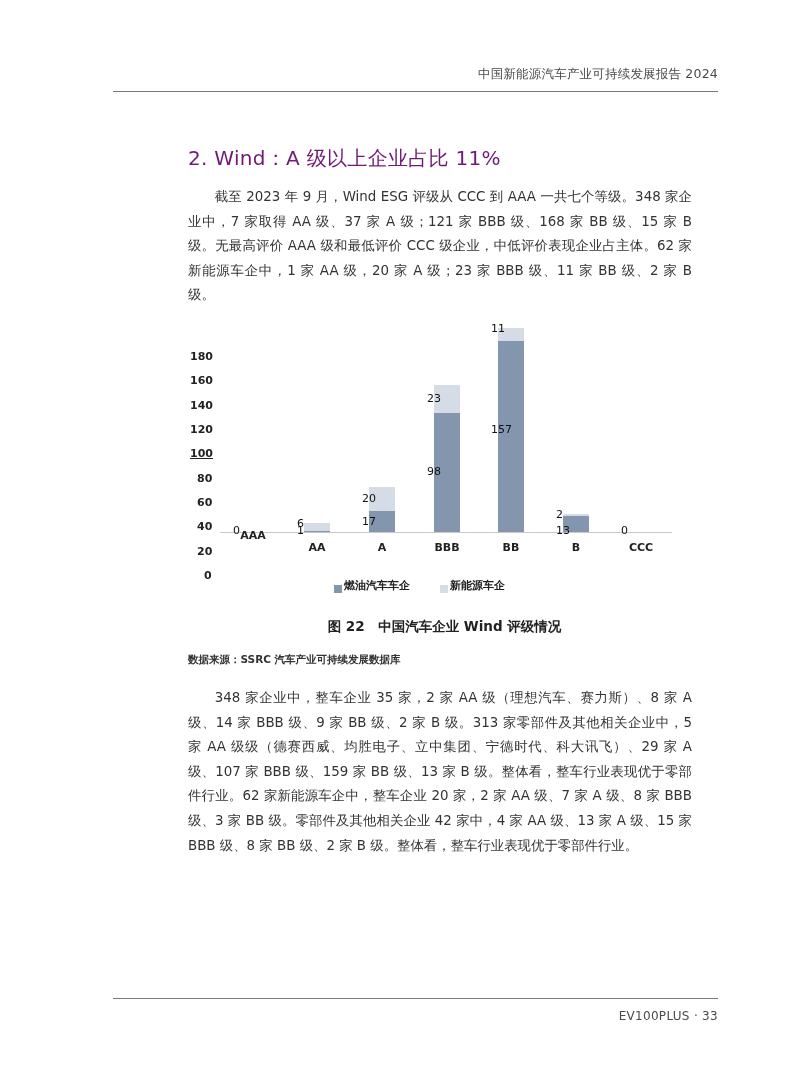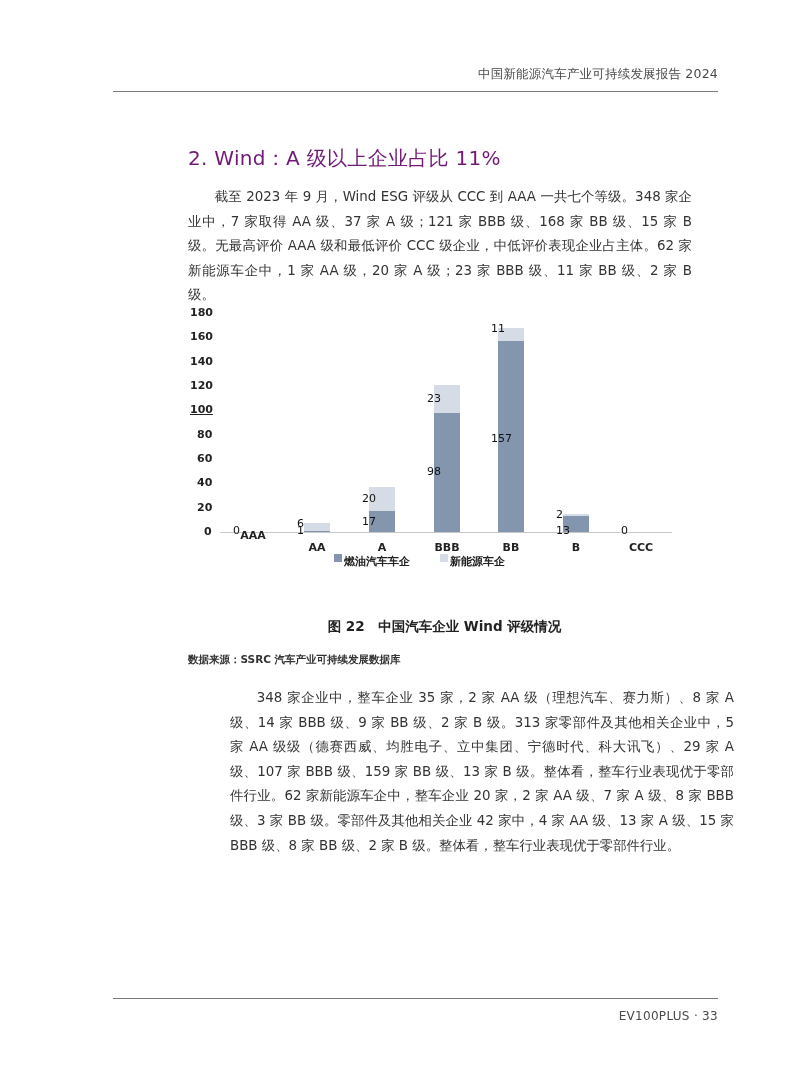--- a/index.html
+++ b/index.html
@@ -4,29 +4,29 @@
 <style>
   html, body { margin:0; padding:0; background:#ffffff; }
   body { width:793px; height:1077px; position:relative; overflow:hidden;
          font-family:"DejaVu Sans","Liberation Sans",sans-serif; color:#333; }
   .header-title { position:absolute; right:75px; top:66px; font-size:12.5px; color:#4a4a4a; letter-spacing:0.2px; }
   .header-rule { position:absolute; left:113px; top:91px; width:605px; height:1px; background:#7a7a7a; }
   .section-title { position:absolute; left:188px; top:145px; font-size:20px; color:#701a75; letter-spacing:0.3px; }
   .para { position:absolute; left:188px; width:504px; font-size:13.4px; line-height:24.6px; color:#333; text-align:justify; }
   .para p { margin:0; text-indent:2em; }
   .para1 { top:185px; }
-  .para2 { top:686px;margin-left:42px; }
+  .para2 { top:686px; }
 
   .chart { position:absolute; left:180px; top:300px; width:510px; height:300px; }
-  .ytick { position:absolute; font-size:11px; font-weight:bold; color:#222; width:30px; text-align:left; }
+  .ytick { position:absolute; font-size:11px; font-weight:bold; color:#222; width:30px; text-align:left;margin-top:44px; }
   .axis-line { position:absolute; height:1px; background:#c8c8c8; }
   .bar-seg { position:absolute; }
   .bar-label { position:absolute; font-size:11px; color:#111; width:40px; }
   .xtick { position:absolute; font-size:11px; font-weight:bold; color:#222; width:50px; text-align:center; }
-  .legend { position:absolute; top:554px; font-size:11px; font-weight:bold; color:#222; display:flex; align-items:flex-start; }
+  .legend { position:absolute; top:578px; font-size:11px; font-weight:bold; color:#222; display:flex; align-items:flex-end; }
   .legend .swatch { width:8px; height:8px; display:inline-block; margin-right:2px; }
 
   .fig-caption { position:absolute; left:0; width:793px; top:618px; text-align:center; font-size:13.5px; font-weight:bold; color:#222;margin-left:48px; }
   .source { position:absolute; left:188px; top:653px; font-size:10.5px; font-weight:bold; color:#333; }
 
   .footer-rule { position:absolute; left:113px; top:998px; width:605px; height:1px; background:#7a7a7a; }
   .footer-text { position:absolute; right:75px; top:1009px; font-size:12px; color:#4a4a4a; letter-spacing:0.3px; }
 </style>
 </head>
 <body>
@@ -63,21 +63,21 @@
       <div class="bar-seg" style="left: 189px; top: 211.317px; width: 26px; height: 20.6833px; background: rgb(132, 150, 174);"></div>
       <div class="bar-seg" style="left: 189px; top: 186.983px; width: 26px; height: 24.3333px; background: rgb(214, 220, 229);"></div>
       <div class="bar-label" style="left: 182px; top: 214.658px;">17</div>
       <div class="bar-label" style="left: 182px; top: 192.15px;">20</div>
       <div class="bar-seg" style="left: 254px; top: 112.767px; width: 26px; height: 119.233px; background: rgb(132, 150, 174);"></div>
       <div class="bar-seg" style="left: 254px; top: 84.7833px; width: 26px; height: 27.9833px; background: rgb(214, 220, 229);"></div>
       <div class="bar-label" style="left: 247px; top: 165.383px;">98</div>
       <div class="bar-label" style="left: 247px; top: 91.775px;">23</div>
       <div class="bar-seg" style="left: 318px; top: 40.9833px; width: 26px; height: 191.017px; background: rgb(132, 150, 174);"></div>
       <div class="bar-seg" style="left: 318px; top: 27.6px; width: 26px; height: 13.3833px; background: rgb(214, 220, 229);"></div>
-      <div class="bar-label" style="left: 311px; top: 132px;">157</div>
+      <div class="bar-label" style="left: 311px; top: 123px;">157</div>
       <div class="bar-label" style="left: 311px; top: 21.6px;">11</div>
       <div class="bar-seg" style="left: 383px; top: 216.183px; width: 26px; height: 15.8167px; background: rgb(132, 150, 174);"></div>
       <div class="bar-seg" style="left: 383px; top: 213.75px; width: 26px; height: 2.43333px; background: rgb(214, 220, 229);"></div>
       <div class="bar-label" style="left: 376px; top: 224px;">13</div>
       <div class="bar-label" style="left: 376px; top: 207.75px;">2</div>
       <div class="bar-label" style="left: 441px; top: 224px;">0</div>
     </div>
   <div id="xticks">
       <div class="xtick" style="left: 48px; top: 229px;">AAA</div>
       <div class="xtick" style="left: 112px; top: 241px;">AA</div>

